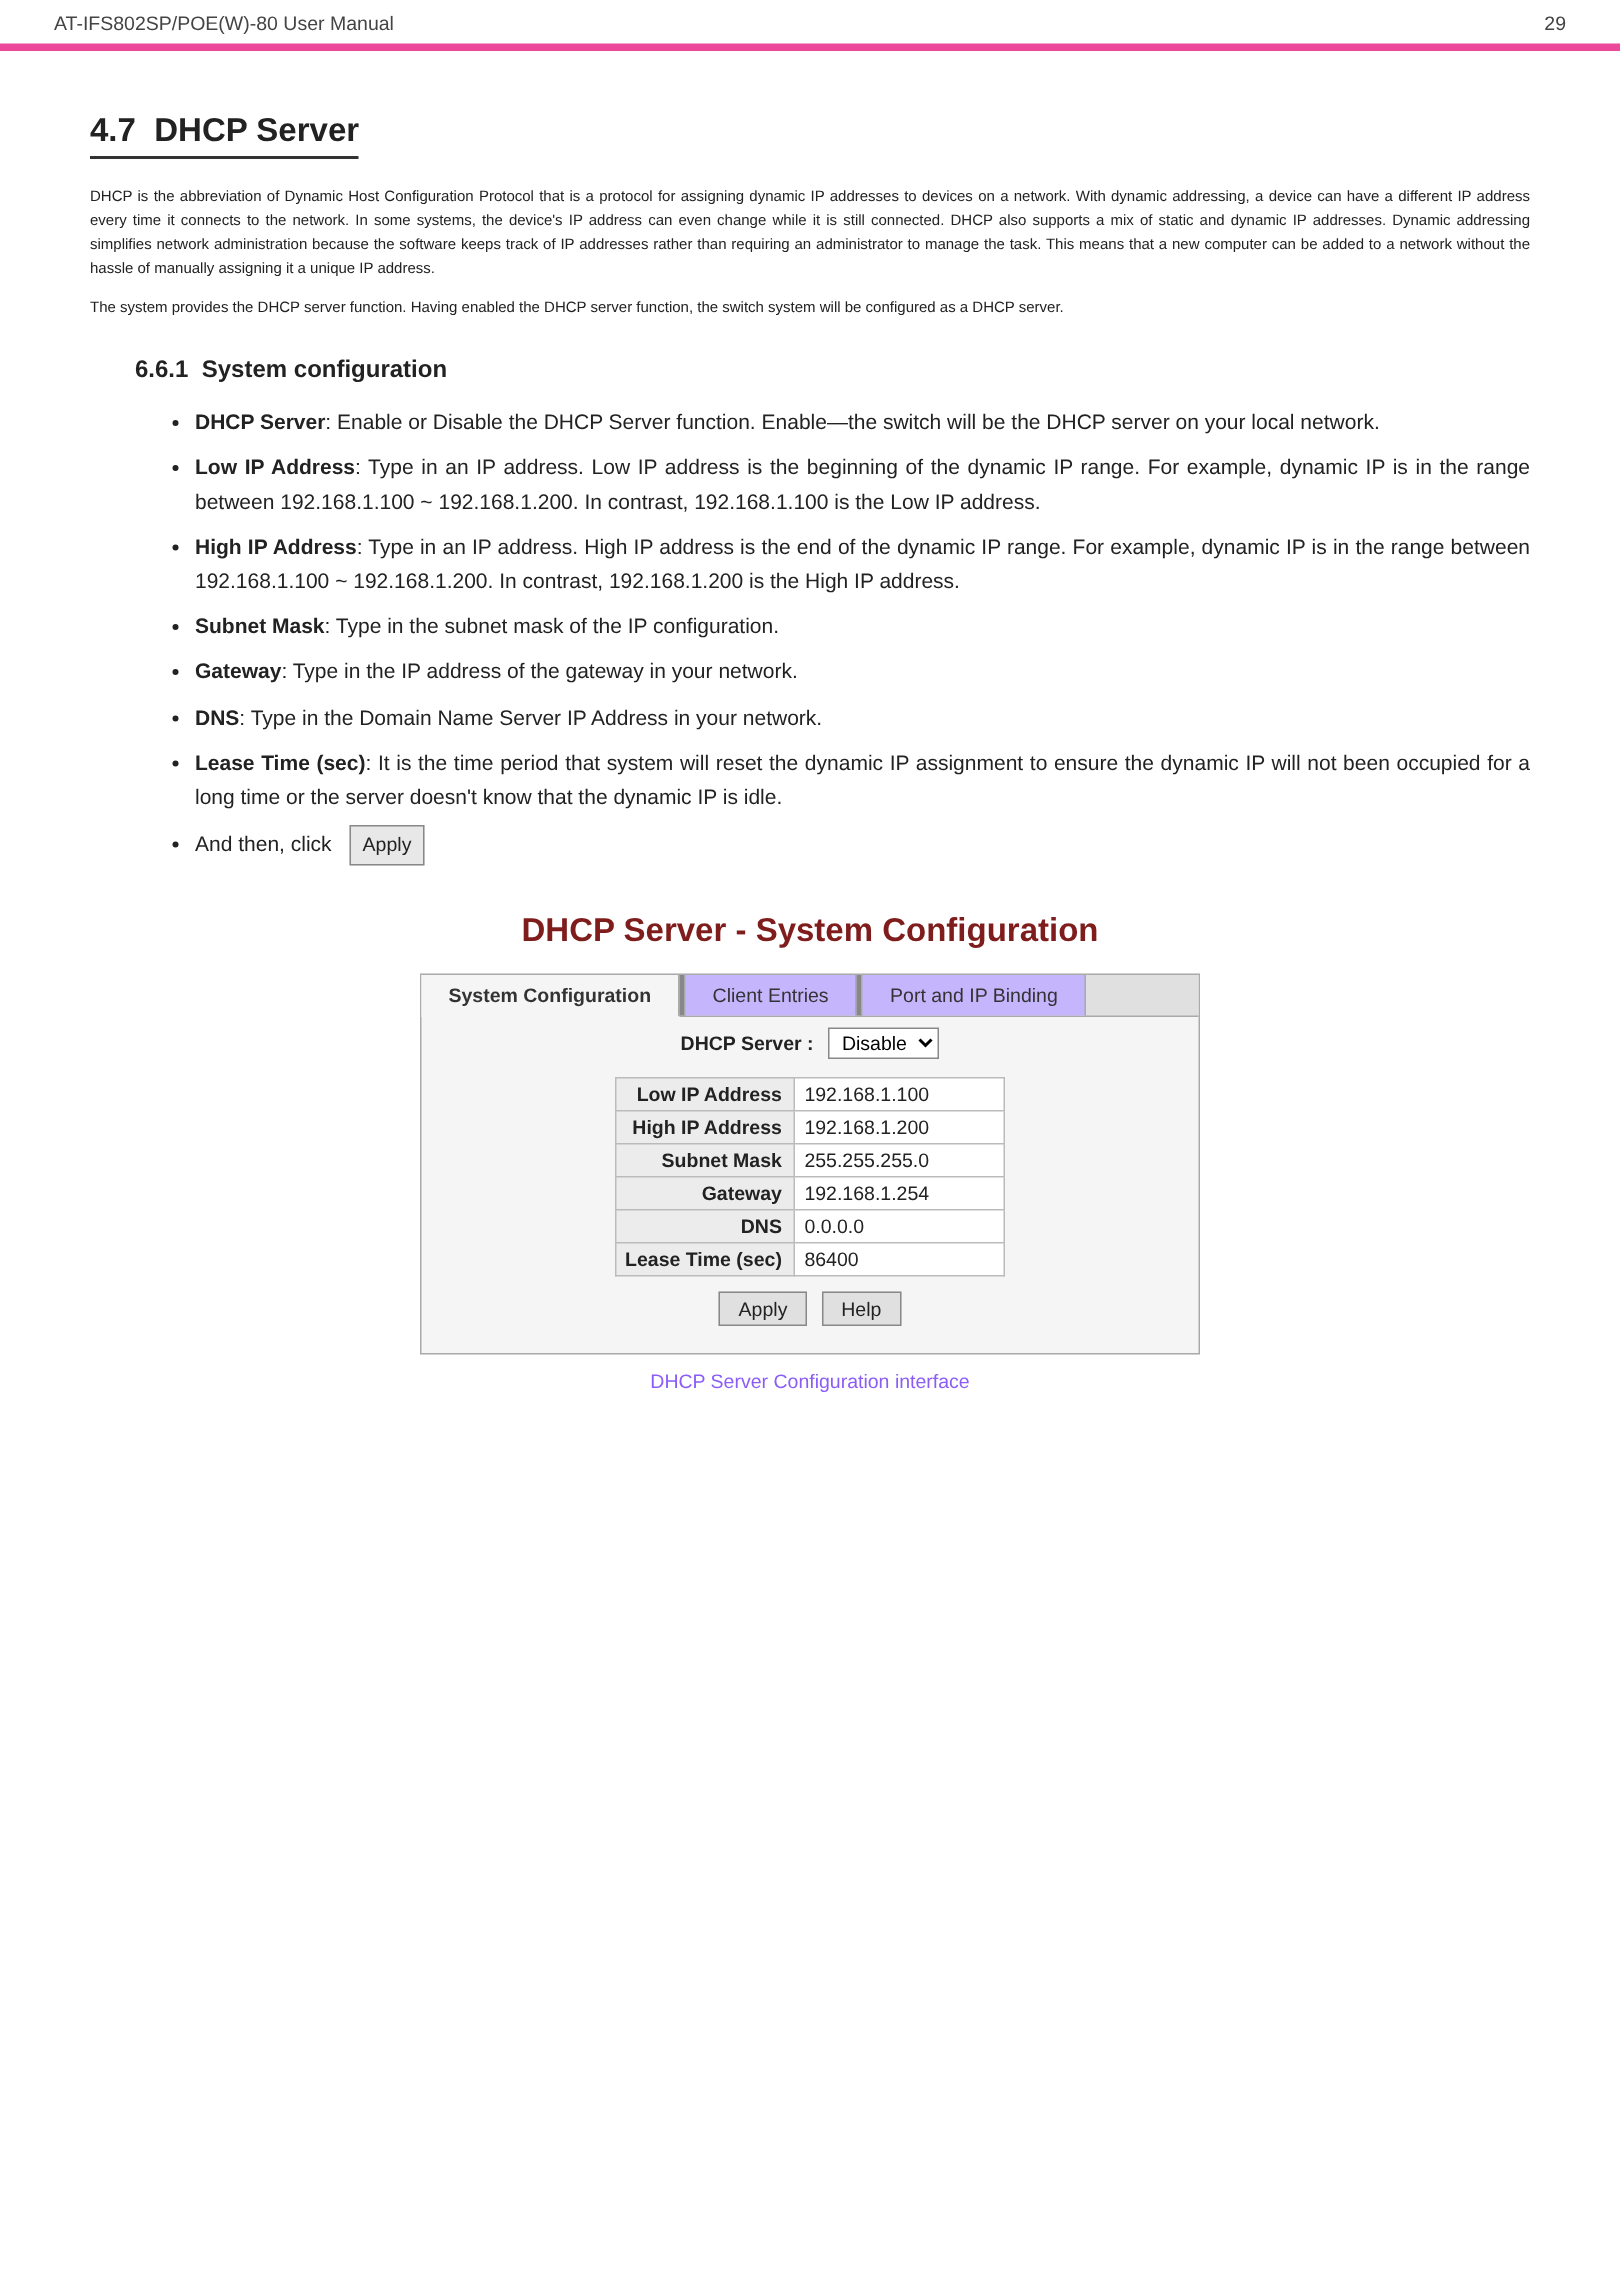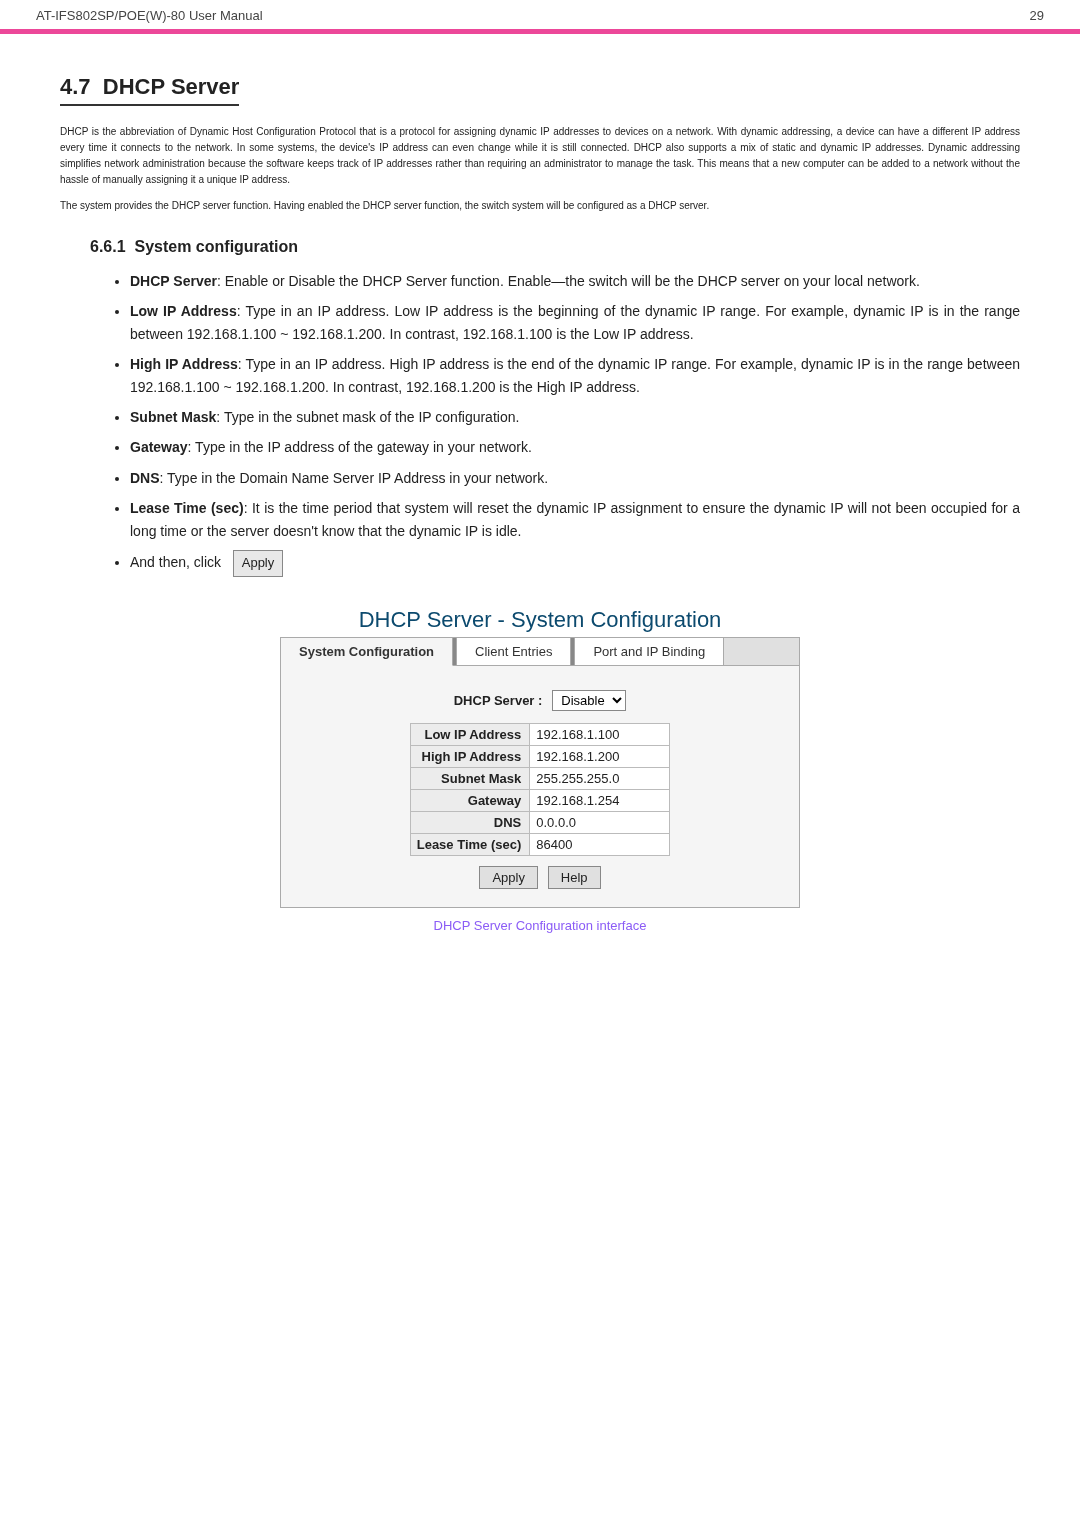--- a/index.html
+++ b/index.html
@@ -100,24 +100,24 @@
     }
 
     
     .ui-section {
       margin-top: 30px;
       text-align: center;
     }
 
     .ui-title {
       font-size: 22px;
-      font-weight: normal;
-      text-align: center;
-      margin-bottom: 4px;
-      color: #0c4a6e;
+      font-weight: bold;
+      text-align: center;
+      margin-bottom: 16px;
+      color: #7f1d1d;
     }
 
     
     .dhcp-panel {
       display: inline-block;
       border: 1px solid #aaa;
       background: #f5f5f5;
       text-align: left;
       min-width: 520px;
     }
@@ -126,39 +126,39 @@
     .tab-bar {
       display: flex;
       border-bottom: 1px solid #aaa;
       background: #e0e0e0;
     }
     .tab {
       padding: 6px 18px;
       font-size: 13px;
       border-right: 1px solid #aaa;
       cursor: pointer;
-      background: #ffffff;
+      background: #c4b5fd;
       color: #333;
       white-space: nowrap;
     }
     .tab.active {
       background: #f5f5f5;
       font-weight: bold;
       border-bottom: 1px solid #f5f5f5;
       margin-bottom: -1px;
     }
     .tab-separator {
       width: 4px;
       background: #888;
       border-right: 1px solid #aaa;
     }
 
     
     .config-form {
-      padding: 24px 30px 10px 30px;
+      padding: 7px 30px 10px 30px;
     }
 
     .dhcp-server-row {
       text-align: center;
       margin-bottom: 12px;
     }
     .dhcp-server-label {
       font-size: 13px;
       font-weight: bold;
       margin-right: 6px;

